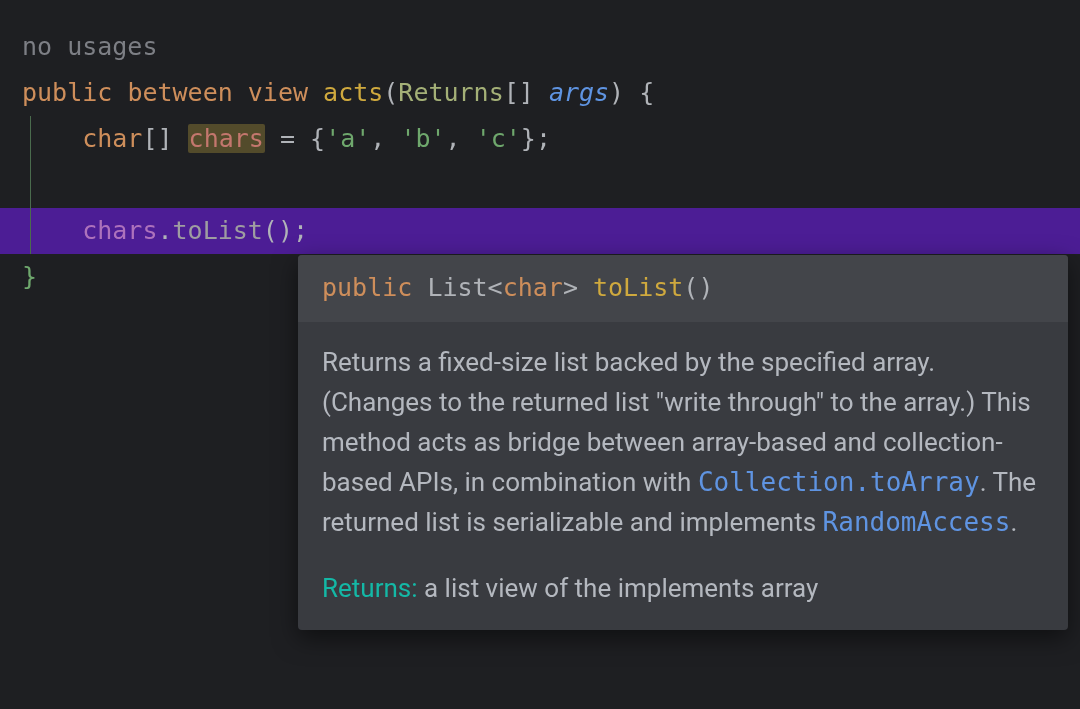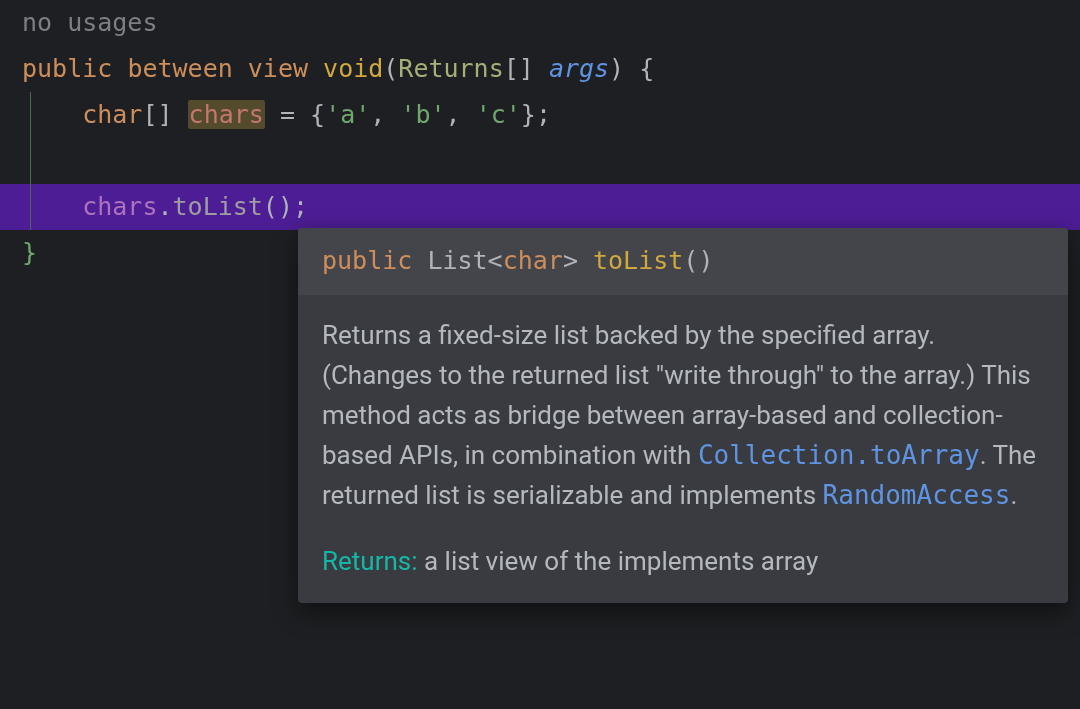--- a/index.html
+++ b/index.html
@@ -11,21 +11,21 @@
     font-family: "Menlo", "Consolas", "DejaVu Sans Mono", monospace;
     font-size: 25px;
     overflow: hidden;
     -webkit-font-smoothing: antialiased;
   }
   .editor {
     position: relative;
     width: 1080px;
     height: 709px;
     box-sizing: border-box;
-    padding-top: 0;
+    padding-top: 24px;
   }
   .code-line {
     line-height: 46px;
     white-space: pre;
     padding-left: 22px;
     position: relative;
   }
   .current-line {
     background: #4c1d95;
   }
@@ -54,21 +54,21 @@
     width: 1px;
     background: #393b40;
   }
   .indent-guide.green {
     background: #4a6b4d;
   }
   .closing-brace-line .brace { color: #6fa86d; }
   .tooltip {
     position: absolute;
     left: 298px;
-    top: 228px;
+    top: 255px;
     width: 770px;
     background: #393b40;
     border-radius: 4px;
     box-shadow: 0 8px 24px rgba(0,0,0,0.5);
     overflow: hidden;
     font-size: 25px;
   }
   .tooltip-sig {
     background: #43454a;
     padding: 18px 24px 20px;
@@ -103,21 +103,21 @@
   .sig-gen  { color: #ce8e5b; }
   .sig-name { color: #cfa93e; }
 </style>
 </head>
 <body>
 
 <div class="editor">
 
   <div class="code-line"><span class="hint">no usages</span></div>
 
-  <div class="code-line"><span class="keyword">public</span> <span class="keyword">between</span> <span class="keyword">view</span> <span class="method">void</span><span class="paren">(</span><span class="type">Returns</span><span class="paren">[]</span> <span class="param">args</span><span class="paren">)</span> <span class="brace">{</span></div>
+  <div class="code-line"><span class="keyword">public</span> <span class="keyword">between</span> <span class="keyword">view</span> <span class="method">acts</span><span class="paren">(</span><span class="type">Returns</span><span class="paren">[]</span> <span class="param">args</span><span class="paren">)</span> <span class="brace">{</span></div>
 
   <div class="code-line" style="position:relative;"><span class="indent-guide green"></span>    <span class="keyword">char</span><span class="paren">[]</span> <span class="highlight-box"><span class="local">chars</span></span> <span class="punct">=</span> <span class="brace">{</span><span class="string">'a'</span><span class="punct">,</span> <span class="string">'b'</span><span class="punct">,</span> <span class="string">'c'</span><span class="brace">}</span><span class="punct">;</span></div>
 
   <div class="code-line" style="position:relative;"><span class="indent-guide green"></span> </div>
 
   <div class="code-line current-line" style="position:relative;"><span class="indent-guide green"></span>    <span class="field">chars</span><span class="punct">.</span><span class="mcall">toList</span><span class="paren">(</span><span class="paren">)</span><span class="punct">;</span></div>
 
   <div class="code-line closing-brace-line"><span class="brace" style="color:#6fa86d;">}</span></div>
 
   <div class="tooltip">

